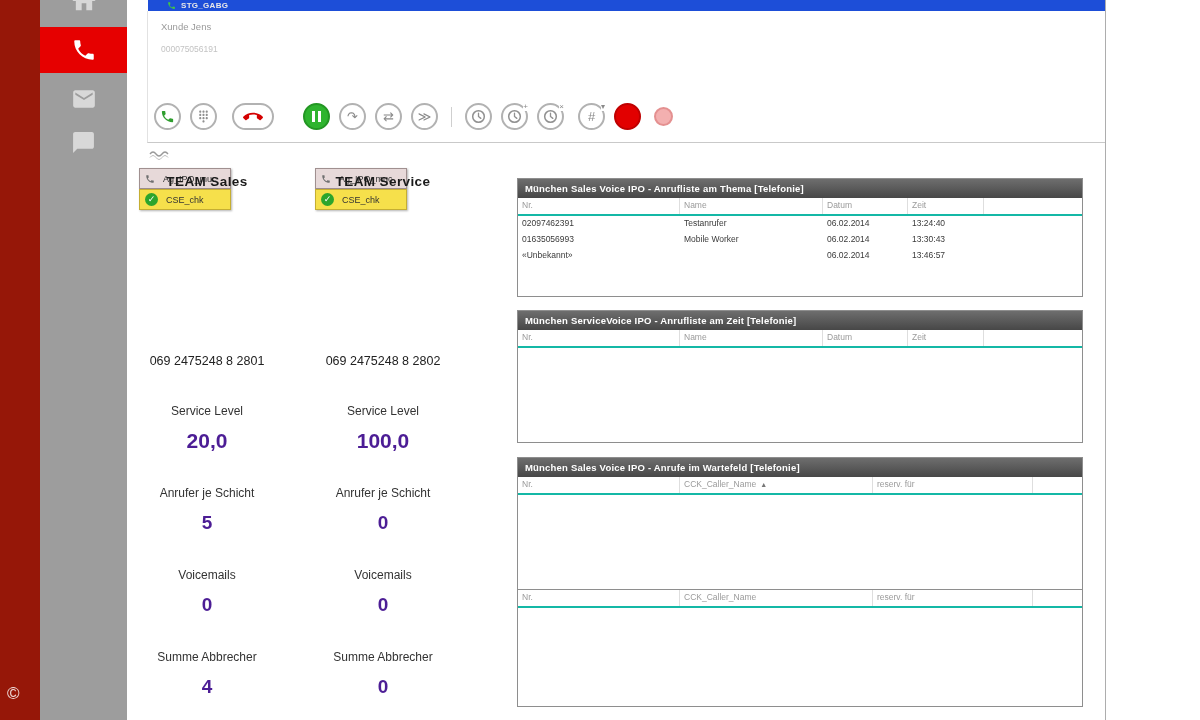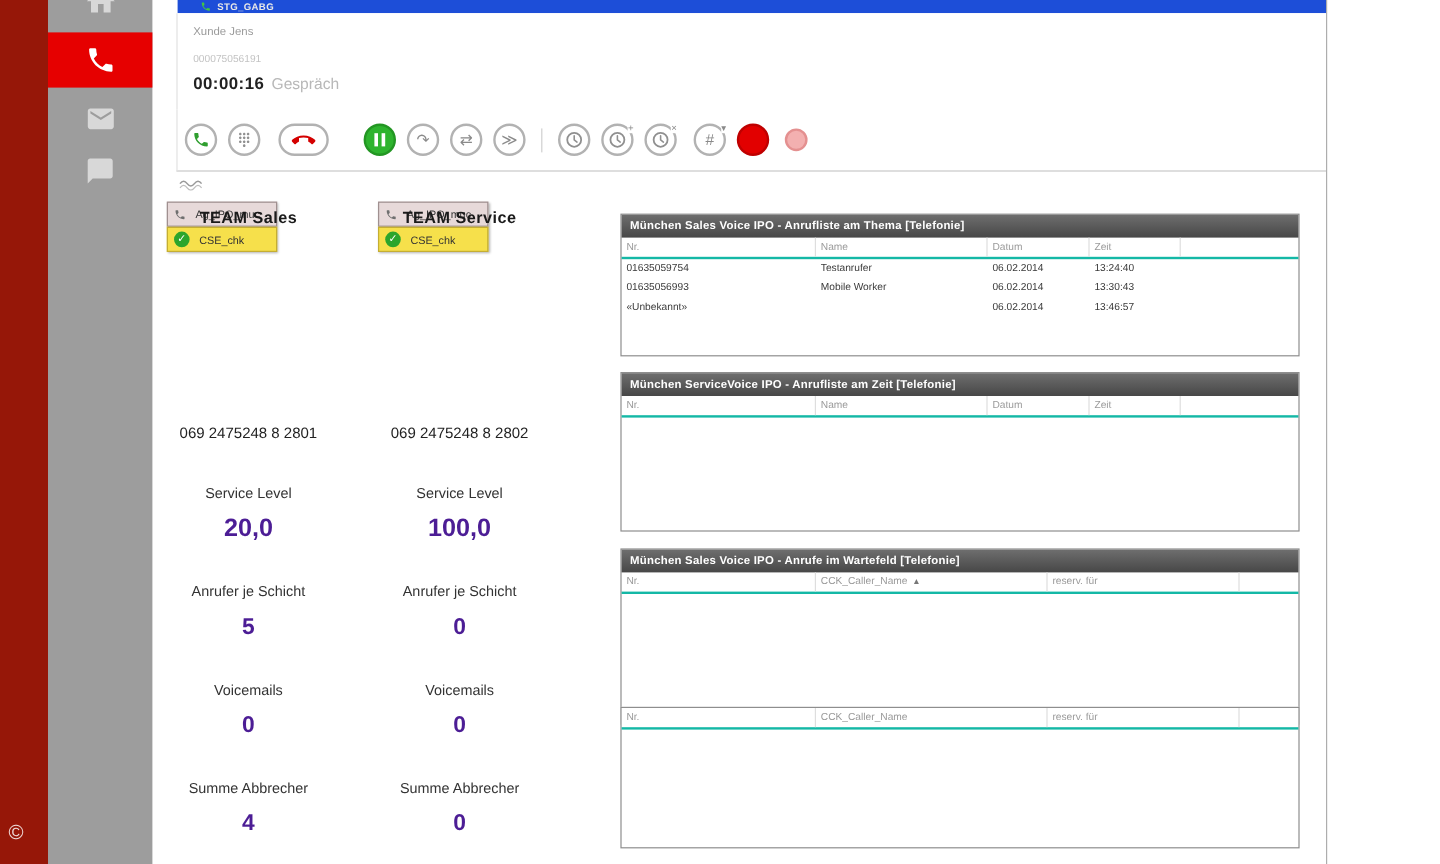--- a/index.html
+++ b/index.html
@@ -124,23 +124,20 @@
 <div class="call-tab">
   <svg width="9" height="9" viewBox="0 0 24 24">
       <path fill="#43c543" d="M6.62 10.79c1.44 2.83 3.76 5.14 6.59 6.59l2.2-2.2c.27-.27.67-.36 1.02-.24 1.12.37 2.33.57 3.57.57.55 0 1 .45 1 1V20c0 .55-.45 1-1 1-9.39 0-17-7.61-17-17 0-.55.45-1 1-1h3.5c.55 0 1 .45 1 1 0 1.25.2 2.45.57 3.57.11.35.03.74-.25 1.02l-2.2 2.2z"></path>
     </svg>
   <span class="tab-label">STG_GABG</span>
 </div>
 
 <section class="call-info">
   <div class="caller-name">Xunde Jens</div>
   <div class="caller-number">000075056191</div>
-  <div class="duration-row">
-    <span class="duration">00:00:16</span><span class="status">Gespräch</span>
-  </div>
 </section>
 
 <div class="toolbar">
   <button class="tb">
     <svg width="15" height="15" viewBox="0 0 24 24">
         <path fill="#2f9e2f" d="M6.62 10.79c1.44 2.83 3.76 5.14 6.59 6.59l2.2-2.2c.27-.27.67-.36 1.02-.24 1.12.37 2.33.57 3.57.57.55 0 1 .45 1 1V20c0 .55-.45 1-1 1-9.39 0-17-7.61-17-17 0-.55.45-1 1-1h3.5c.55 0 1 .45 1 1 0 1.25.2 2.45.57 3.57.11.35.03.74-.25 1.02l-2.2 2.2z"></path>
       </svg>
   </button>
   <button class="tb">
     <svg width="13" height="13" viewBox="0 0 24 24">
@@ -250,21 +247,21 @@
 <div class="tbl tbl1">
   <div class="tbl-title">München Sales Voice IPO - Anrufliste am Thema [Telefonie]</div>
   <div class="tbl-head">
     <div class="c w-nr">Nr.</div>
     <div class="c w-name">Name</div>
     <div class="c w-datum">Datum</div>
     <div class="c w-zeit">Zeit</div>
     <div class="c w-rest"></div>
   </div>
   <div class="tbl-row">
-    <div class="c w-nr">01635059754</div>
+    <div class="c w-nr">02097462391</div>
     <div class="c w-name">Testanrufer</div>
     <div class="c w-datum">06.02.2014</div>
     <div class="c w-zeit">13:24:40</div>
     <div class="c w-rest"></div>
   </div>
   <div class="tbl-row">
     <div class="c w-nr">01635056993</div>
     <div class="c w-name">Mobile Worker</div>
     <div class="c w-datum">06.02.2014</div>
     <div class="c w-zeit">13:30:43</div>

